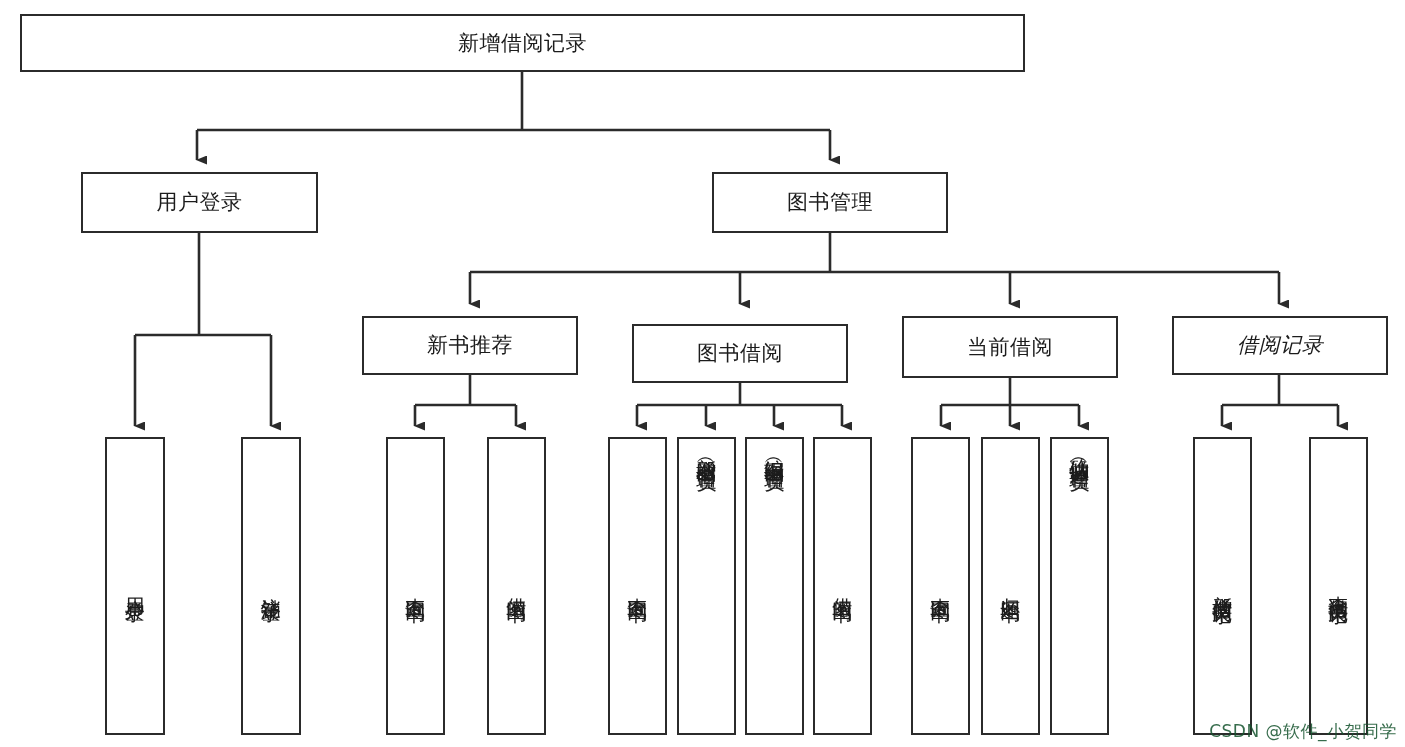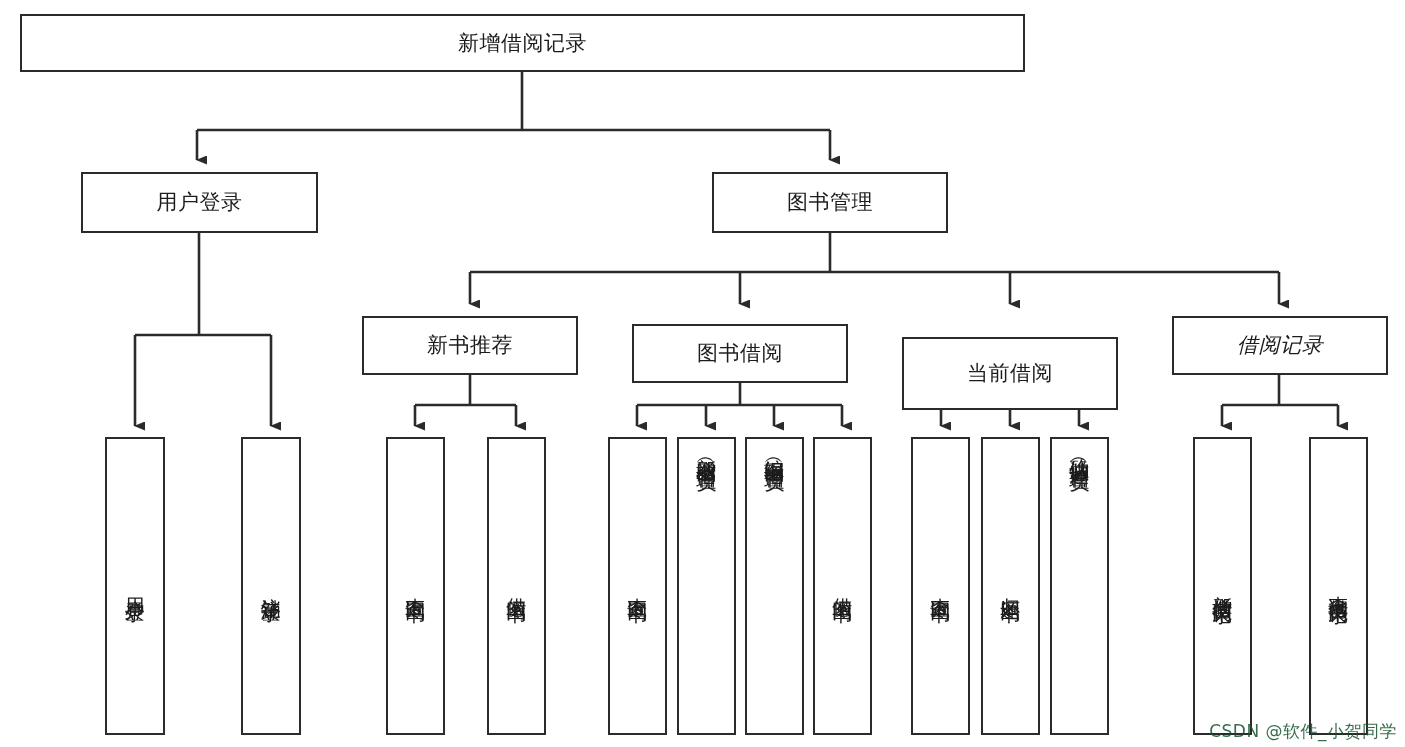--- a/index.html
+++ b/index.html
@@ -138,21 +138,21 @@
   <div class="node-box" style="left:362px; top:316px; width:216px; height:59px;">
     <span class="node-label-h">新书推荐</span>
   </div>
 
   <div class="node-box" style="left:712px; top:172px; width:236px; height:61px;">
     <span class="node-label-h">图书管理</span>
   </div>
   <div class="node-box" style="left:632px; top:316px; width:216px; height:59px;margin-top:8px;">
     <span class="node-label-h">图书借阅</span>
   </div>
-  <div class="node-box" style="left:902px; top:316px; width:216px; height:73px;margin-top:21px;">
+  <div class="node-box" style="left:902px; top:316px; width:216px; height:62px;">
     <span class="node-label-h">当前借阅</span>
   </div>
   <div class="node-box" style="left:1172px; top:316px; width:216px; height:59px;font-style:italic;">
     <span class="node-label-h">借阅记录</span>
   </div>
 
   <div class="node-box leaf-box center-v" style="left:105px; top:437px; width:60px; height:298px;">
     <span class="node-label-v">用户登录</span>
   </div>
   <div class="node-box leaf-box center-v" style="left:241px; top:437px; width:60px; height:298px;">

